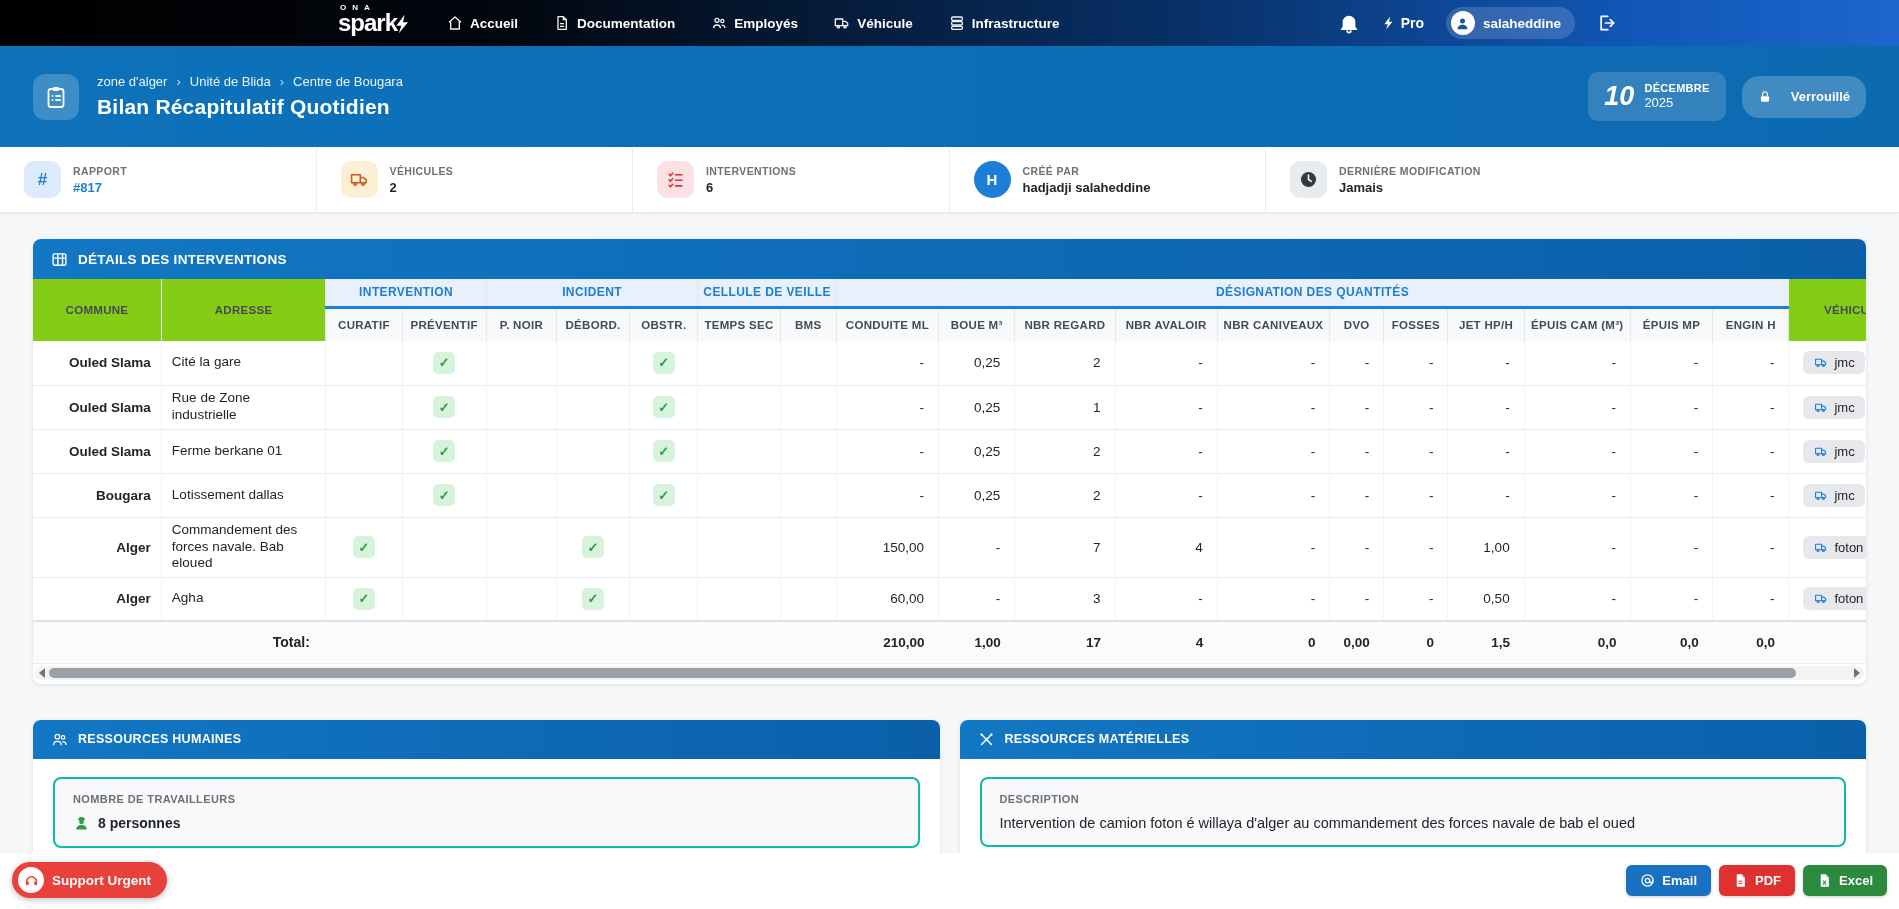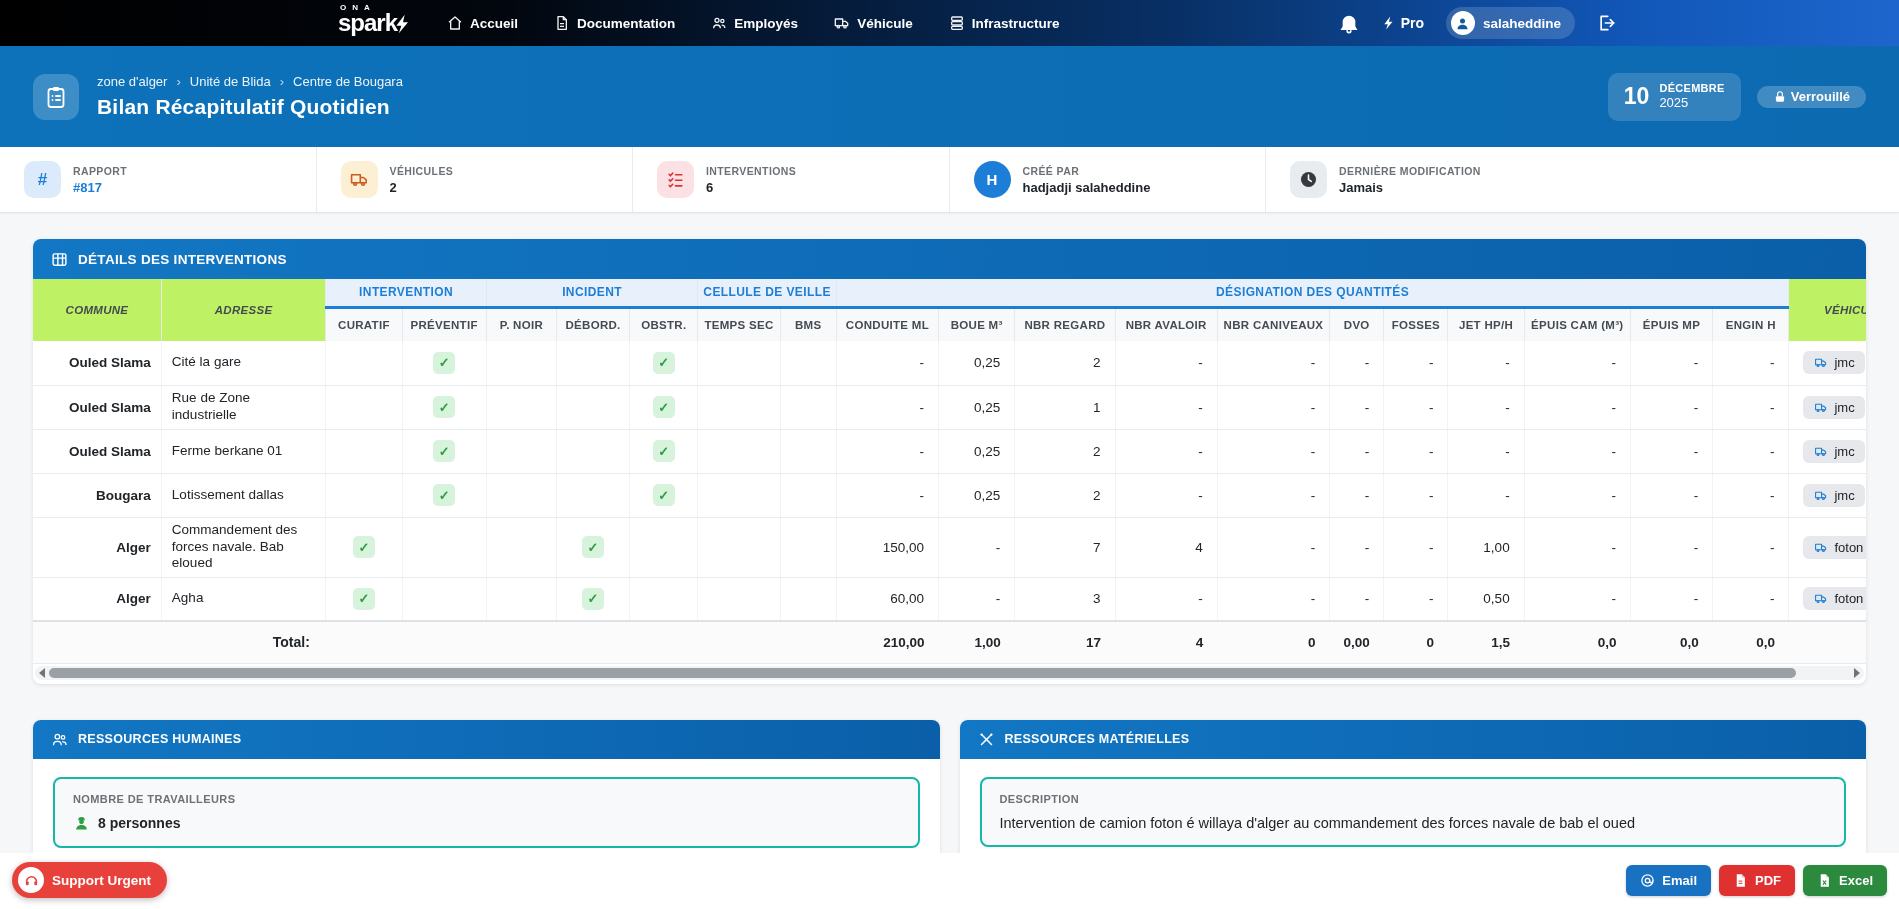--- a/index.html
+++ b/index.html
@@ -29,25 +29,25 @@
   
   .page-header{ height:101px; background:linear-gradient(90deg,#0d72ba 0%,#0c6ab1 100%); color:#fff; display:flex; align-items:center; padding:0 33px; }
   .ph-iconbox{ width:46px; height:46px; border-radius:12px; background:rgba(255,255,255,.2); display:flex; align-items:center; justify-content:center; margin-right:18px; }
   .ph-iconbox .icon{ width:24px; height:24px; }
   .breadcrumb{ display:flex; align-items:center; gap:9px; font-size:13px; color:rgba(255,255,255,.92); margin-bottom:6px; }
   .crumb{ cursor:pointer; }
   .crumb-sep{ color:rgba(255,255,255,.7); font-size:13px; }
   .page-title{ font-size:21px; font-weight:bold; letter-spacing:.2px; }
   .ph-right{ margin-left:auto; display:flex; align-items:center; gap:16px; }
   .date-badge{ background:rgba(255,255,255,.16); border-radius:10px; padding:9px 16px; display:flex; align-items:center; gap:10px; cursor:pointer; }
-  .date-day{ font-size:23px; font-weight:bold; }
+  .date-day{ font-size:27px; font-weight:bold;font-style:italic; }
   .date-col{ line-height:1.25; }
   .date-month{ font-size:11px; font-weight:bold; letter-spacing:.3px; }
   .date-year{ font-size:13px; }
-  .lock-btn{ background:rgba(255,255,255,.22); border:none; color:#fff; border-radius:17px; height:22px; padding:0 16px; display:flex; align-items:center; gap:4px; font-size:13px; font-weight:bold; cursor:pointer; font-family:inherit; }
+  .lock-btn{ background:rgba(255,255,255,.22); border:none; color:#fff; border-radius:17px; height:42px; padding:0 16px; display:flex; align-items:center; gap:19px; font-size:13px; font-weight:bold; cursor:pointer; font-family:inherit; }
   .lock-btn .icon{ width:14px; height:14px; }
 
   
   .stats-row{ height:66px; background:#fff; display:grid; grid-template-columns:repeat(6,1fr); border-bottom:1px solid #e3e6e9; box-shadow:0 1px 2px rgba(0,0,0,.04); }
   .stat-cell{ display:flex; align-items:center; gap:12px; padding:0 10px 0 24px; border-right:1px solid #e9ecef; }
   .stat-cell:last-child{ border-right:none; }
   .stat-icon{ width:37px; height:37px; border-radius:10px; display:flex; align-items:center; justify-content:center; flex:0 0 auto; }
   .stat-icon .icon{ width:19px; height:19px; }
   .stat-icon.round{ border-radius:50%; font-size:15px; font-weight:bold; color:#fff; }
   .stat-label{ font-size:10.5px; font-weight:bold; letter-spacing:.4px; color:#6b7177; margin-bottom:3px; white-space:nowrap; }
@@ -60,21 +60,21 @@
 
   
   .table-card{ margin:26px 33px 0; }
   .table-wrap{ overflow:hidden; }
   table{ border-collapse:collapse; table-layout:fixed; width:1887px; }
   th,td{ font-size:13.5px; color:#212529; }
   thead th{ font-size:11.5px; font-weight:bold; color:#454b52; letter-spacing:.3px; background:#f8f9fa; border-right:1px solid #e6e9ec; text-align:center; }
   thead .group-row th{ height:28px; }
   thead .col-row th{ height:34px; padding:0 4px; }
   th.grp{ background:#e8f1fb; color:#1c7ed6; font-size:12px; letter-spacing:.4px; border-bottom:3px solid #1c7ed6; }
-  th.corner{ background:#bef264; vertical-align:middle;font-style:italic; }
+  th.corner{ background:#84cc16; vertical-align:middle; }
   tbody td{ height:44px; border-bottom:1px solid #e9ecef; border-right:1px solid #f1f3f5; padding:4px 10px; text-align:center; background:#fff; }
   td.commune{ font-weight:bold; text-align:right; padding-left:14px; }
   td.adresse{ text-align:left; line-height:1.25; }
   td.num{ text-align:right; padding-right:14px; font-weight:500; }
   .check{ display:inline-flex; width:22px; height:22px; border-radius:5px; background:#d7f3dc; color:#2f9e44; font-size:13px; font-weight:bold; align-items:center; justify-content:center; }
   .veh-badge{ display:inline-flex; align-items:center; gap:5px; background:#e6e8eb; border-radius:6px; padding:4px 10px; font-size:13px; color:#212529; cursor:pointer; }
   .veh-badge .icon{ width:16px; height:13px; color:#1c7ed6; }
   tr.total-row td{ background:#fbfbfc; border-top:2px solid #dee2e6; font-weight:bold; height:42px; border-right:none; }
   tr.total-row td.tlabel{ text-align:right; padding-right:16px; font-size:14px; }
   

